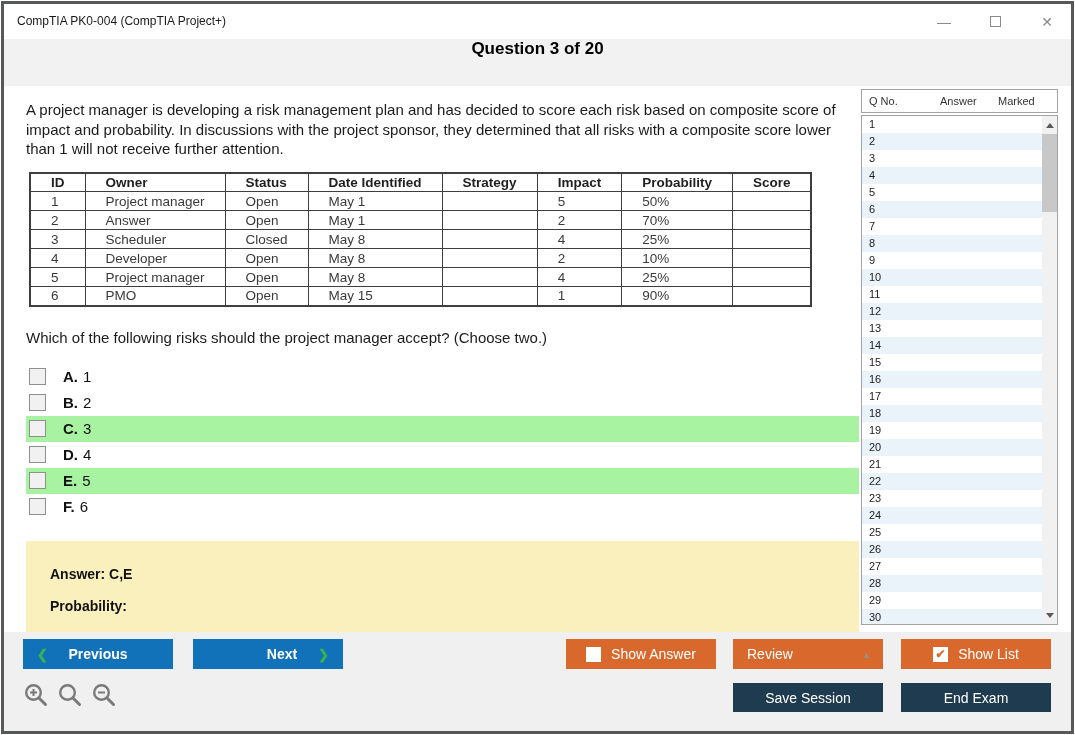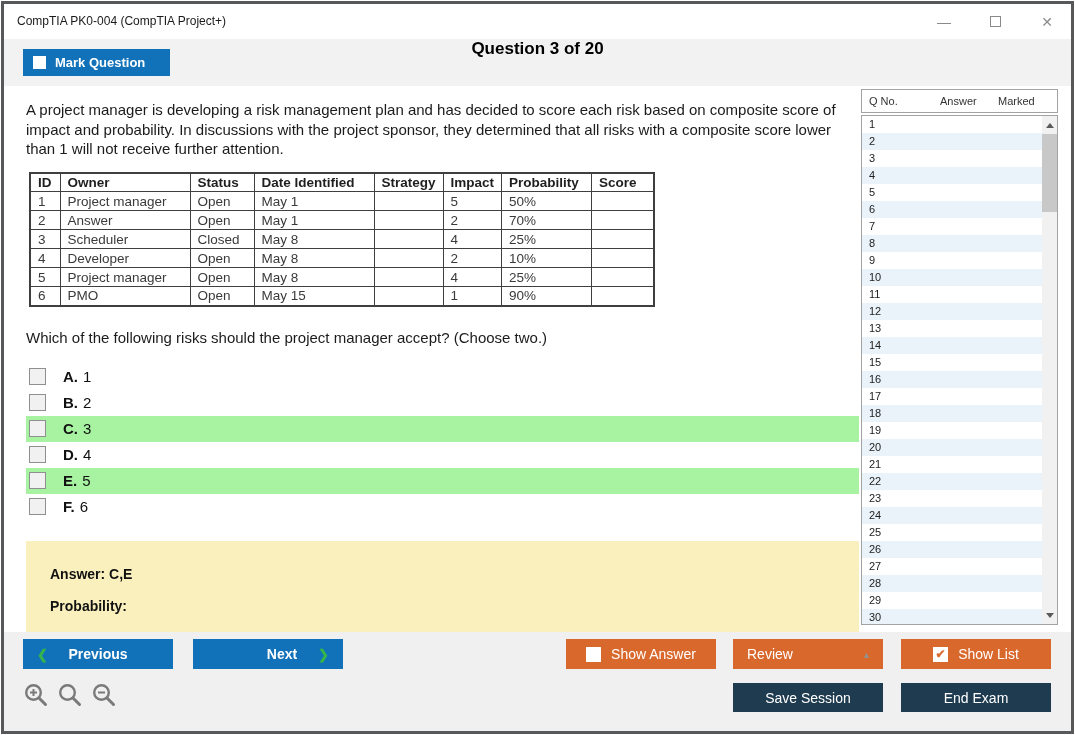--- a/index.html
+++ b/index.html
@@ -18,21 +18,21 @@
   .mark-btn { position:absolute; left:19px; top:10px; width:147px; height:27px; background:#1272b9; display:flex; align-items:center; gap:9px; padding-left:10px; cursor:pointer; }
   .mark-cb { width:13px; height:13px; background:#fff; flex:none; }
   .mark-label { color:#fff; font-weight:700; font-size:13px; }
   .q-counter { position:absolute; left:0; top:0; width:100%; text-align:center; font-weight:700; font-size:17px; color:#000; }
 
   
   .main { position:absolute; left:0; top:82px; width:100%; height:546px; background:#fff; }
   .content { position:absolute; left:22px; top:14px; width:836px; }
   .q-text { font-size:15px; line-height:19.5px; color:#1b1b1b; }
   table.risk { border-collapse:collapse; margin-top:13px; margin-left:3px; font-size:13.5px; color:#3a3a3a; border:2px solid #3f3f3f; }
-  table.risk th, table.risk td { border:1px solid #3f3f3f; padding:1px 7px; height:19px; text-align:left; font-weight:400; white-space:nowrap; }
+  table.risk th, table.risk td { border:1px solid #3f3f3f; padding:1px 20px; height:19px; text-align:left; font-weight:400; white-space:nowrap; }
   table.risk th { font-weight:700; color:#1f1f1f; }
   .q-prompt { margin-top:22px; font-size:15px; color:#1b1b1b; }
   .options { margin-top:18px; }
   .option { height:26px; display:flex; align-items:center; width:833px; cursor:pointer; }
   .option.selected { background:#a7f3a2; }
   .opt-cb { width:17px; height:17px; background:#f1f1f1; border:1px solid #8f8f8f; margin-left:3px; flex:none; }
   .opt-letter { font-weight:700; font-size:15px; margin-left:17px; color:#111; }
   .opt-text { font-size:15px; margin-left:5px; color:#111; }
   .answer-box { margin-top:21px; width:833px; height:92px; background:#faf0be; padding:25px 0 0 24px; }
   .answer-line { font-weight:700; font-size:14px; color:#111; }
@@ -80,24 +80,20 @@
   <div class="titlebar">
     <div class="title-text">CompTIA PK0-004 (CompTIA Project+)</div>
     <div class="win-controls">
       <span class="ctl">—</span>
       <span class="ctl-max"></span>
       <span class="ctl">✕</span>
     </div>
   </div>
 
   <div class="header-band">
-    <div class="mark-btn">
-      <span class="mark-cb"></span>
-      <span class="mark-label">Mark Question</span>
-    </div>
     <div class="q-counter">Question 3 of 20</div>
   </div>
 
   <div class="main">
     <div class="content">
       <div class="q-text">A project manager is developing a risk management plan and has decided to score each risk based on composite score of impact and probability. In discussions with the project sponsor, they determined that all risks with a composite score lower than 1 will not receive further attention.</div>
 
       <table class="risk">
         <colgroup>
           <col style="width:30px">

